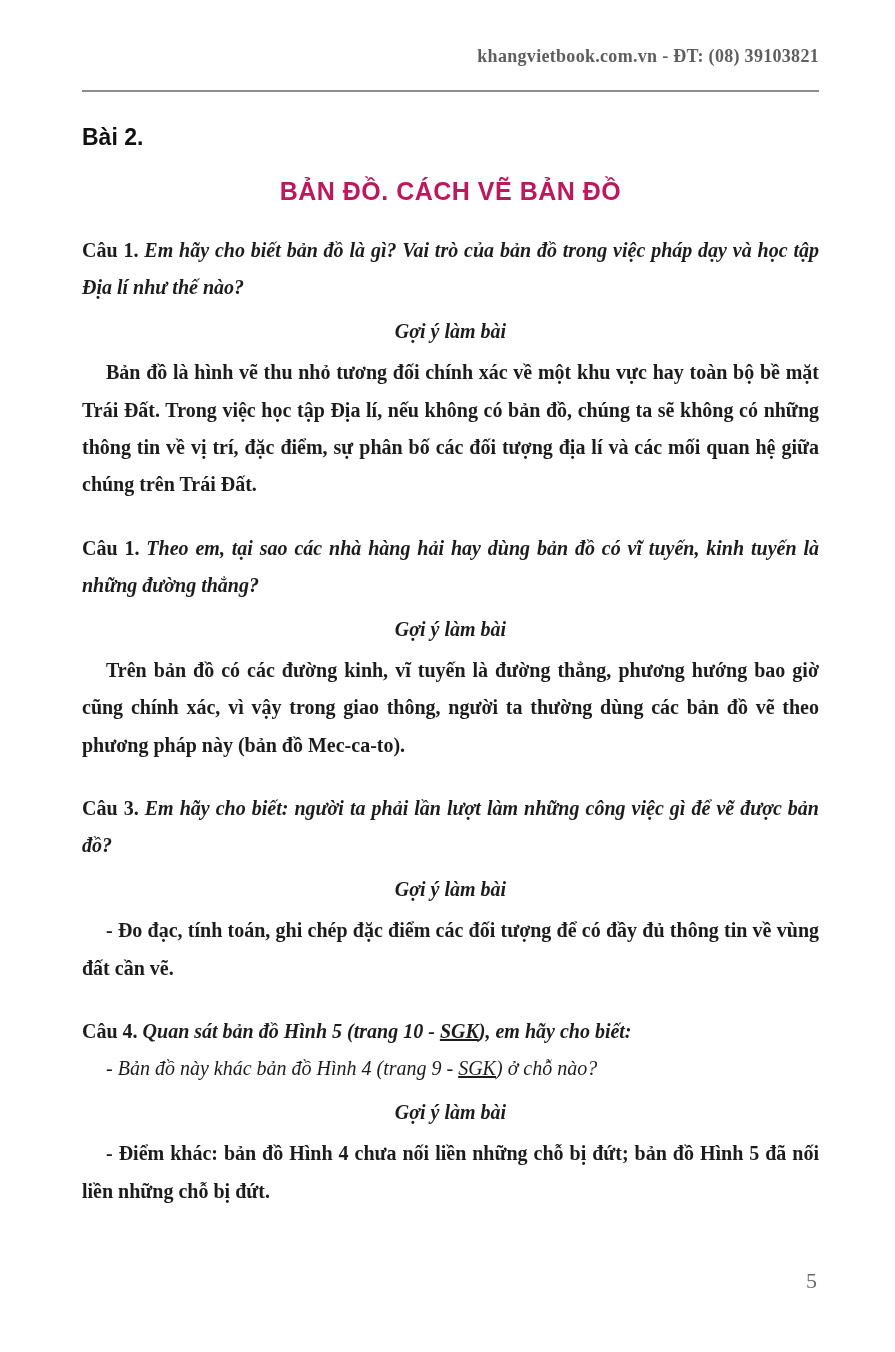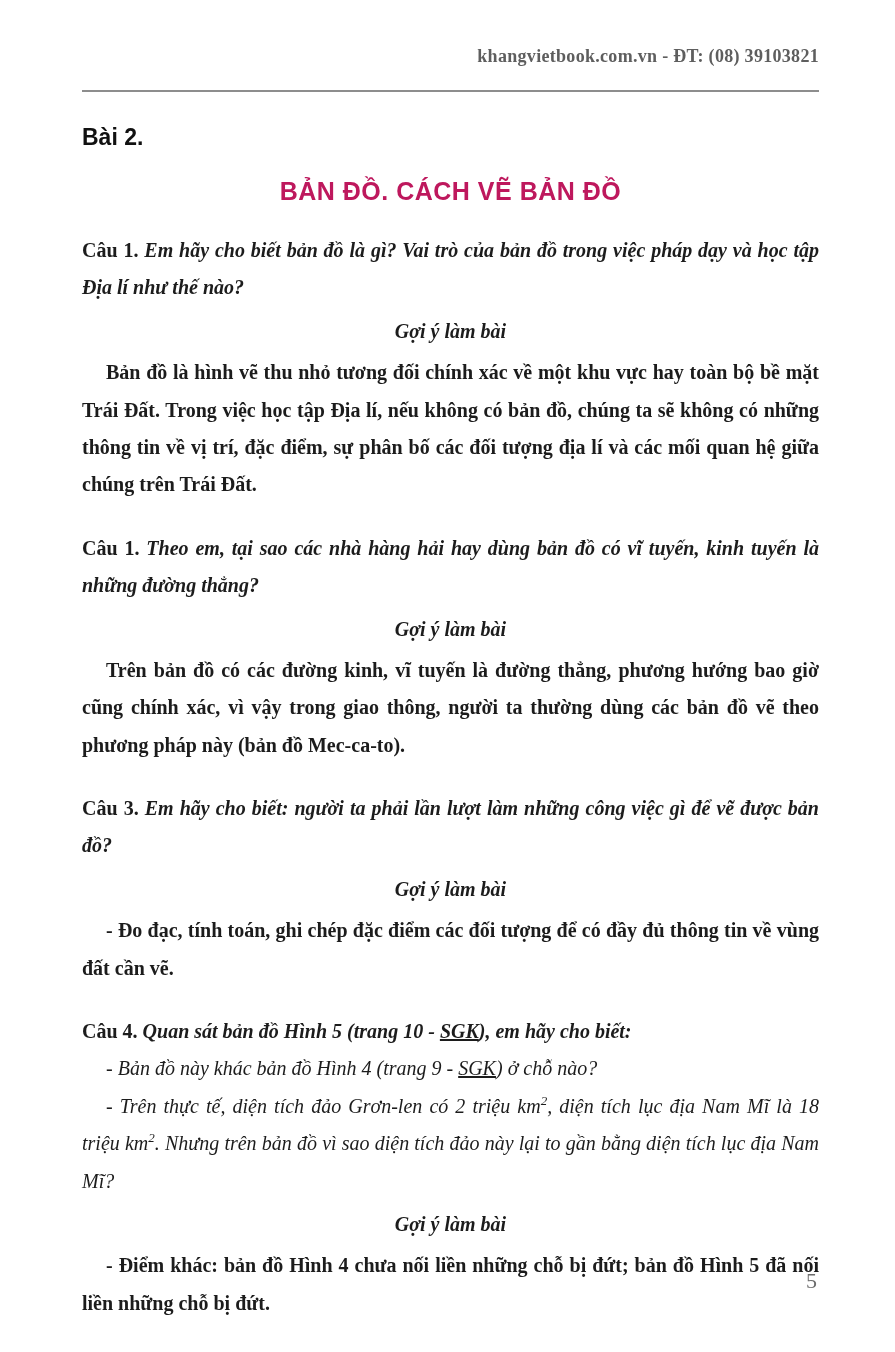--- a/index.html
+++ b/index.html
@@ -106,20 +106,19 @@
   <p class="body-p">Trên bản đồ có các đường kinh, vĩ tuyến là đường thẳng, phương hướng bao giờ cũng chính xác, vì vậy trong giao thông, người ta thường dùng các bản đồ vẽ theo phương pháp này (bản đồ Mec-ca-to).</p>
 
   <p class="question"><span class="q-label">Câu 3.</span> <span class="q-text">Em hãy cho biết: người ta phải lần lượt làm những công việc gì để vẽ được bản đồ?</span></p>
   <p class="hint">Gợi ý làm bài</p>
   <p class="list-p">- Đo đạc, tính toán, ghi chép đặc điểm các đối tượng để có đầy đủ thông tin về vùng đất cần vẽ.</p>
 
   <p class="question"><span class="q-label">Câu 4.</span> <span class="q-text"><span>Quan sát bản đồ Hình 5 (trang 10 - </span><span class="u">SGK</span><span>), em hãy cho biết:</span></span></p>
 
   <p class="sub-question"><span>- Bản đồ này khác bản đồ Hình 4 (trang 9 - </span><span class="u">SGK</span><span>) ở chỗ nào?</span></p>
 
-  <p class="sub-question"><span>- Trên thực tế, diện tích đảo Grơn-len có 2 triệu km</span><sup>2</sup><span>, diện tích lục địa Nam Mĩ là 18 triệu km</span><sup>2</sup><span>. Nhưng trên bản đồ vì sao diện tích đảo này lại to gần bằng diện tích lục địa Nam Mĩ?</span></p>
 
   <p class="hint">Gợi ý làm bài</p>
   <p class="body-p">- Điểm khác: bản đồ Hình 4 chưa nối liền những chỗ bị đứt; bản đồ Hình 5 đã nối liền những chỗ bị đứt.</p>
 
   <div class="page-number">5</div>
 
 </div>
 
 </body></html>

